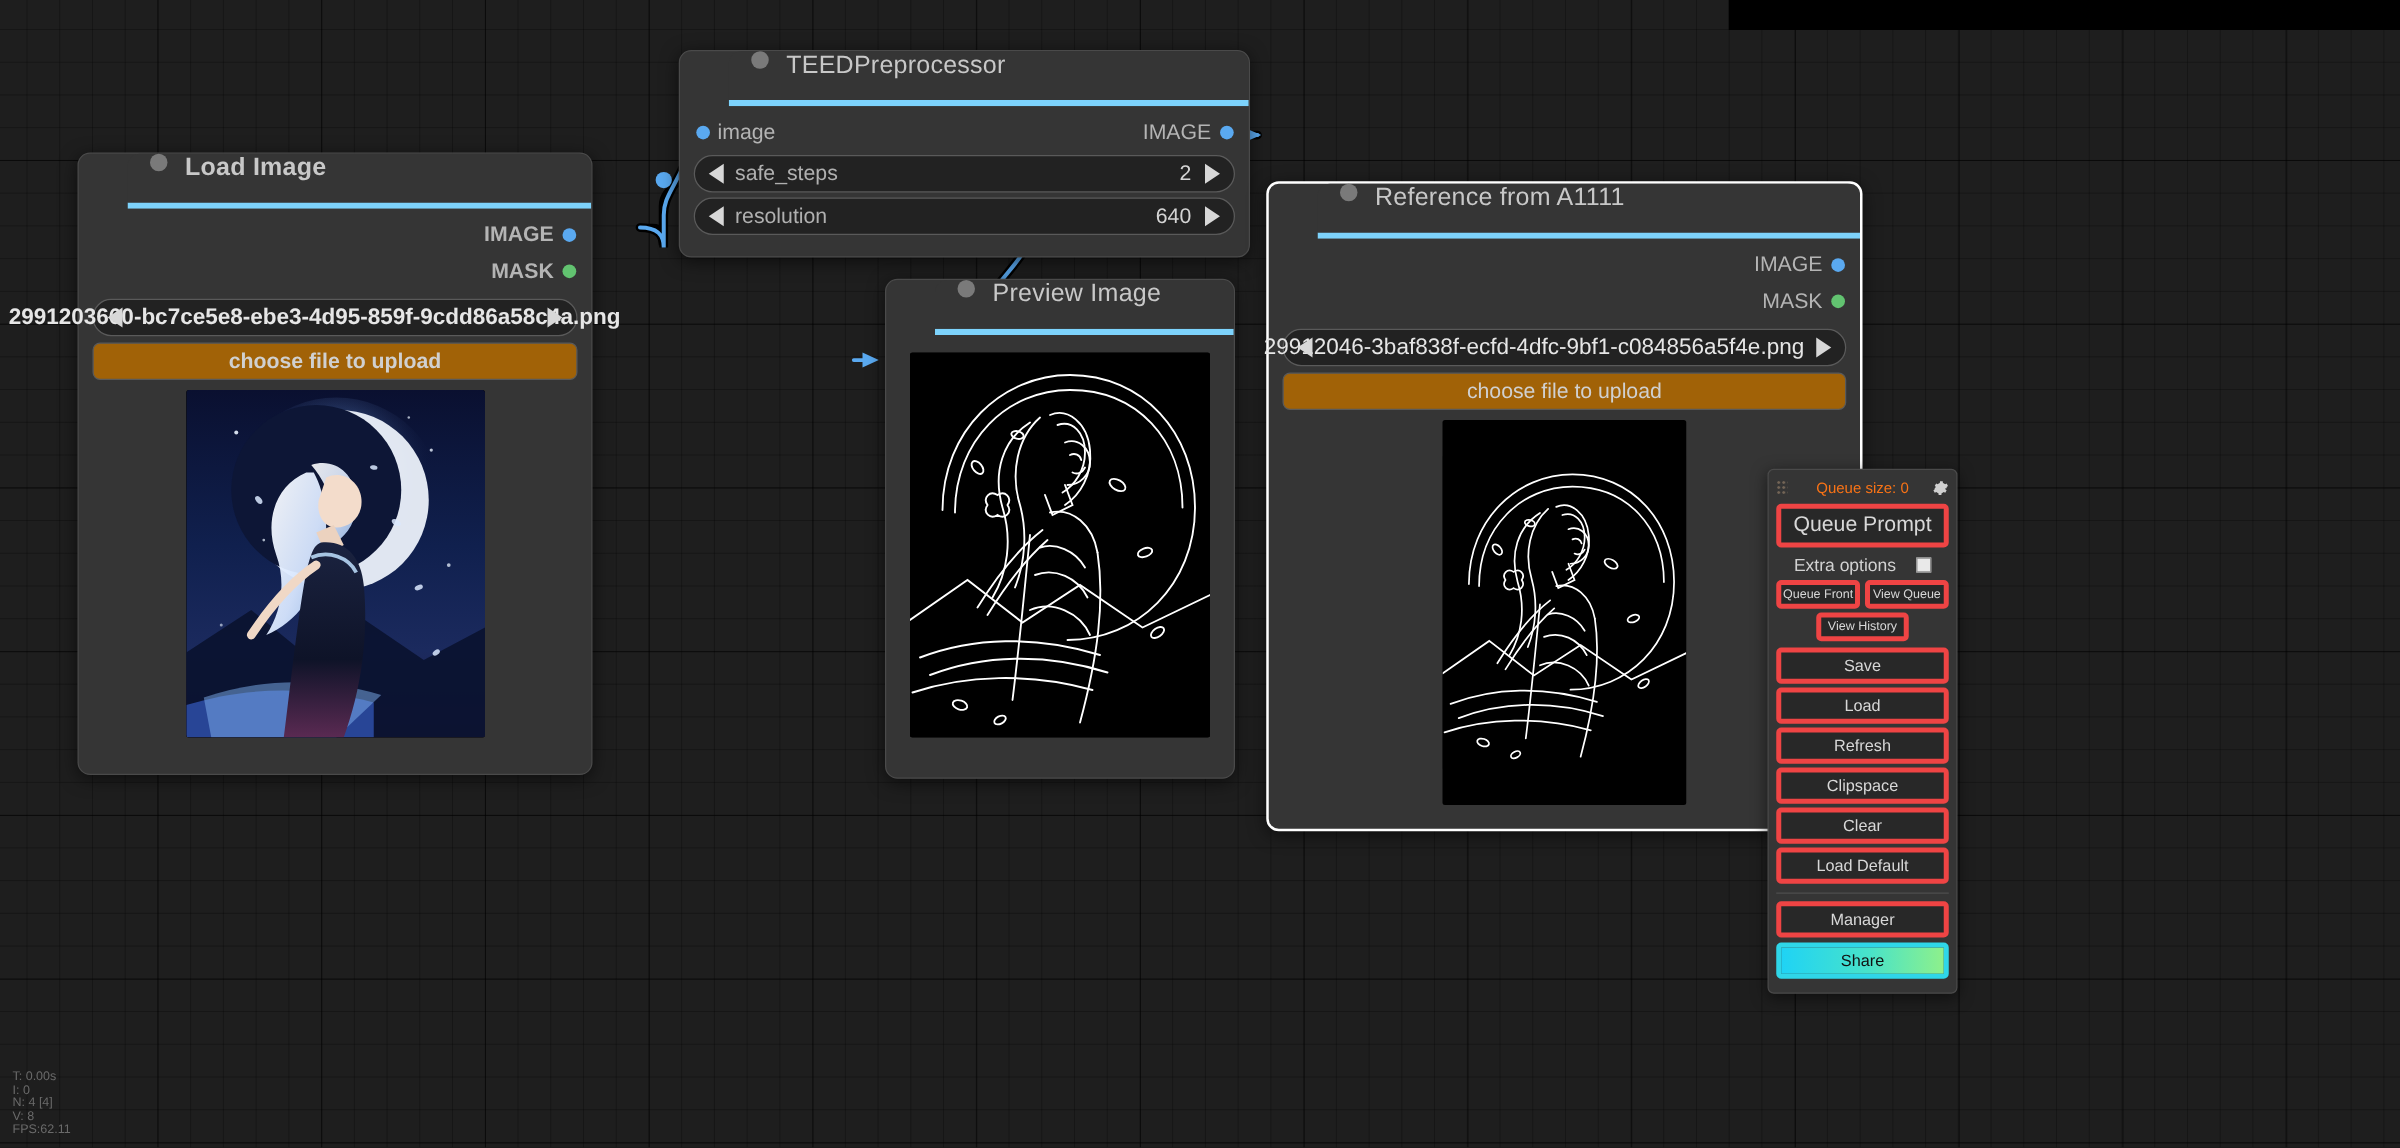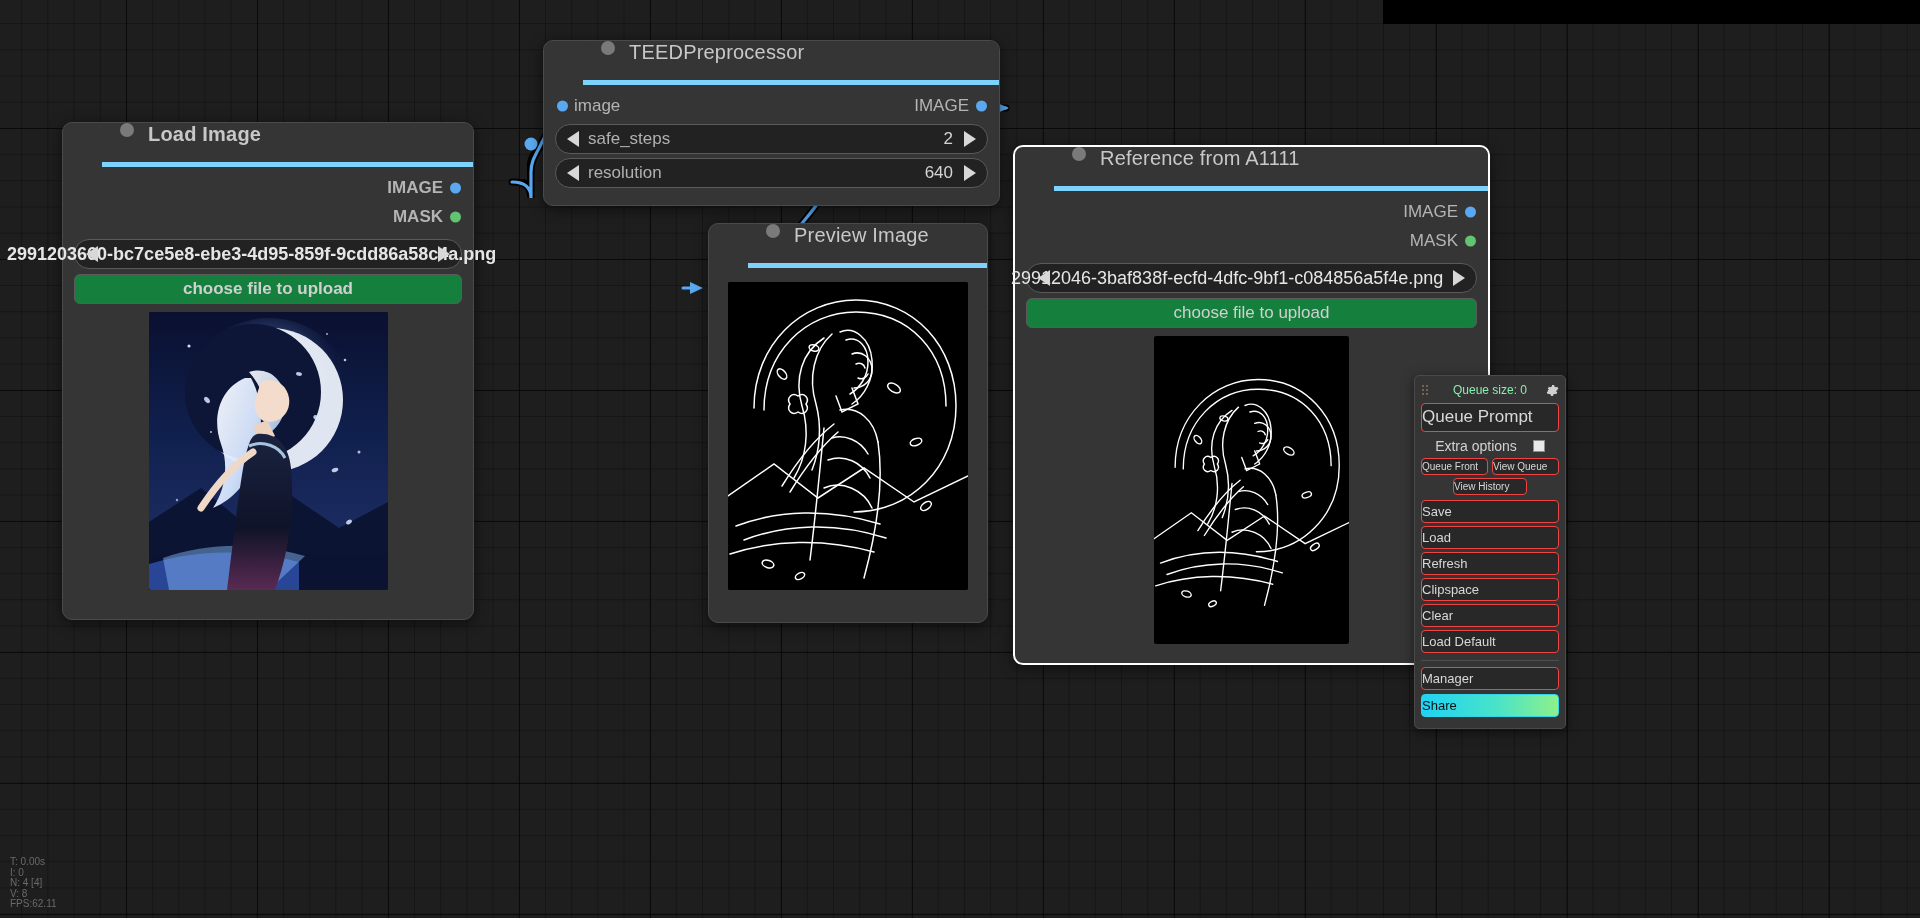--- a/index.html
+++ b/index.html
@@ -108,21 +108,21 @@
     position: absolute;
     white-space: nowrap;
     color: #e6e6e6; font-size: 18px;
     top: 50%; transform: translateY(-50%);
     pointer-events: none;
     z-index: 2;
   }
   .btn-wide {
     margin: 5px 11px;
     height: 30px;
-    background: #15803d;
+    background: #a16207;
     border: 1px solid #5a5a5a;
     border-radius: 6px;
     display: flex; align-items: center; justify-content: center;
     color: #d0d0d0; font-size: 17px;
   }
   .thumb {
     margin: 8px auto 12px auto;
     display: block;
     border-radius: 2px;
     overflow: hidden;
@@ -148,29 +148,29 @@
     padding: 5px 6px 8px 6px;
     box-shadow: 0 3px 12px rgba(0,0,0,.5);
   }
   .menu-top { display: flex; align-items: center; height: 18px; margin-bottom: 4px; }
   .drag-dots {
     width: 9px; height: 12px; margin-right: 4px;
     background-image: radial-gradient(circle, #7a6a5a 1px, transparent 1.2px);
     background-size: 4px 4px;
     opacity: .9;
   }
-  .queue-size { flex: 1; text-align: center; color: #86efac; font-size: 12px; }
+  .queue-size { flex: 1; text-align: center; color: #f97316; font-size: 12px; }
   .gear { width: 13px; height: 13px; flex: 0 0 auto; }
   .m-btn {
     display: block; width: 100%;
     background: #282828;
-    border: 1px solid #ef4444;
+    border: 4px solid #ef4444;
     border-radius: 4px;
     color: #d8d8d8;
-    text-align: left;
+    text-align: center;
     font-size: 13px;
     padding: 3px 0;
     margin-bottom: 3px;
   }
   .m-btn.big { font-size: 17px; padding: 3px 0 4px 0; margin-bottom: 6px; }
   .extra-row {
     display: flex; align-items: center; justify-content: center;
     gap: 16px; margin: 1px 0 4px 0;
   }
   .extra-label { color: #d2d2d2; font-size: 14px; }

